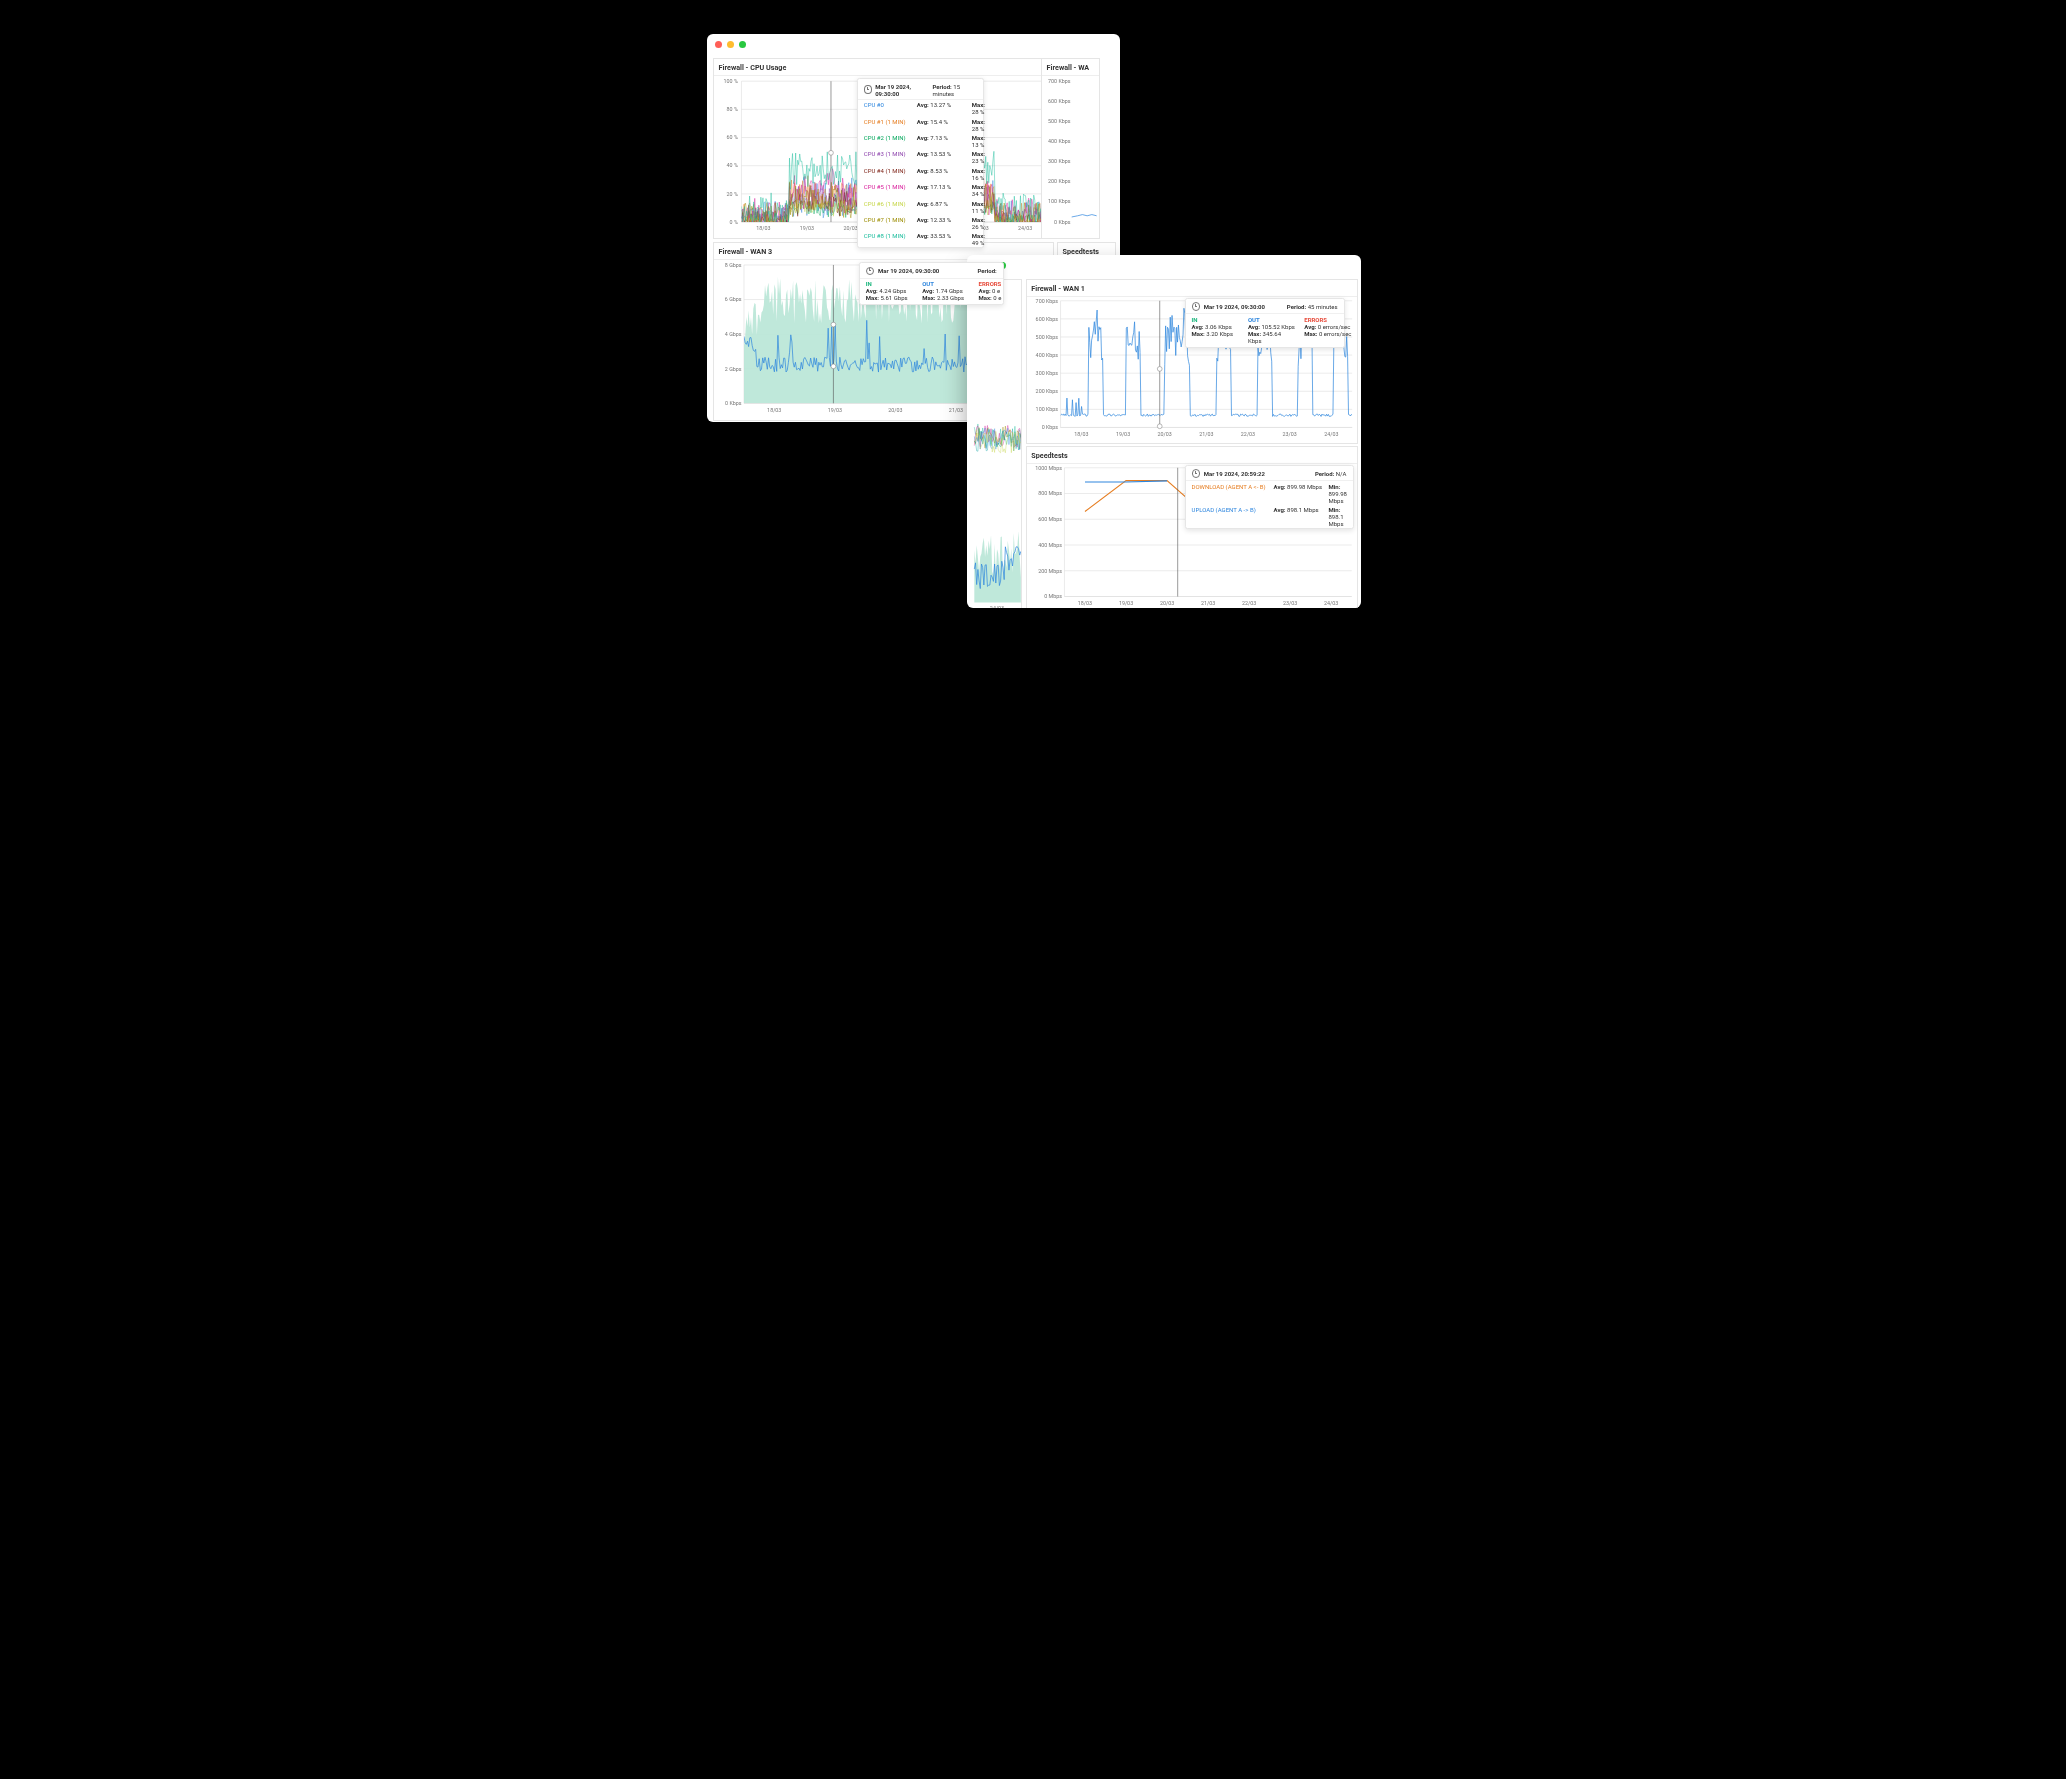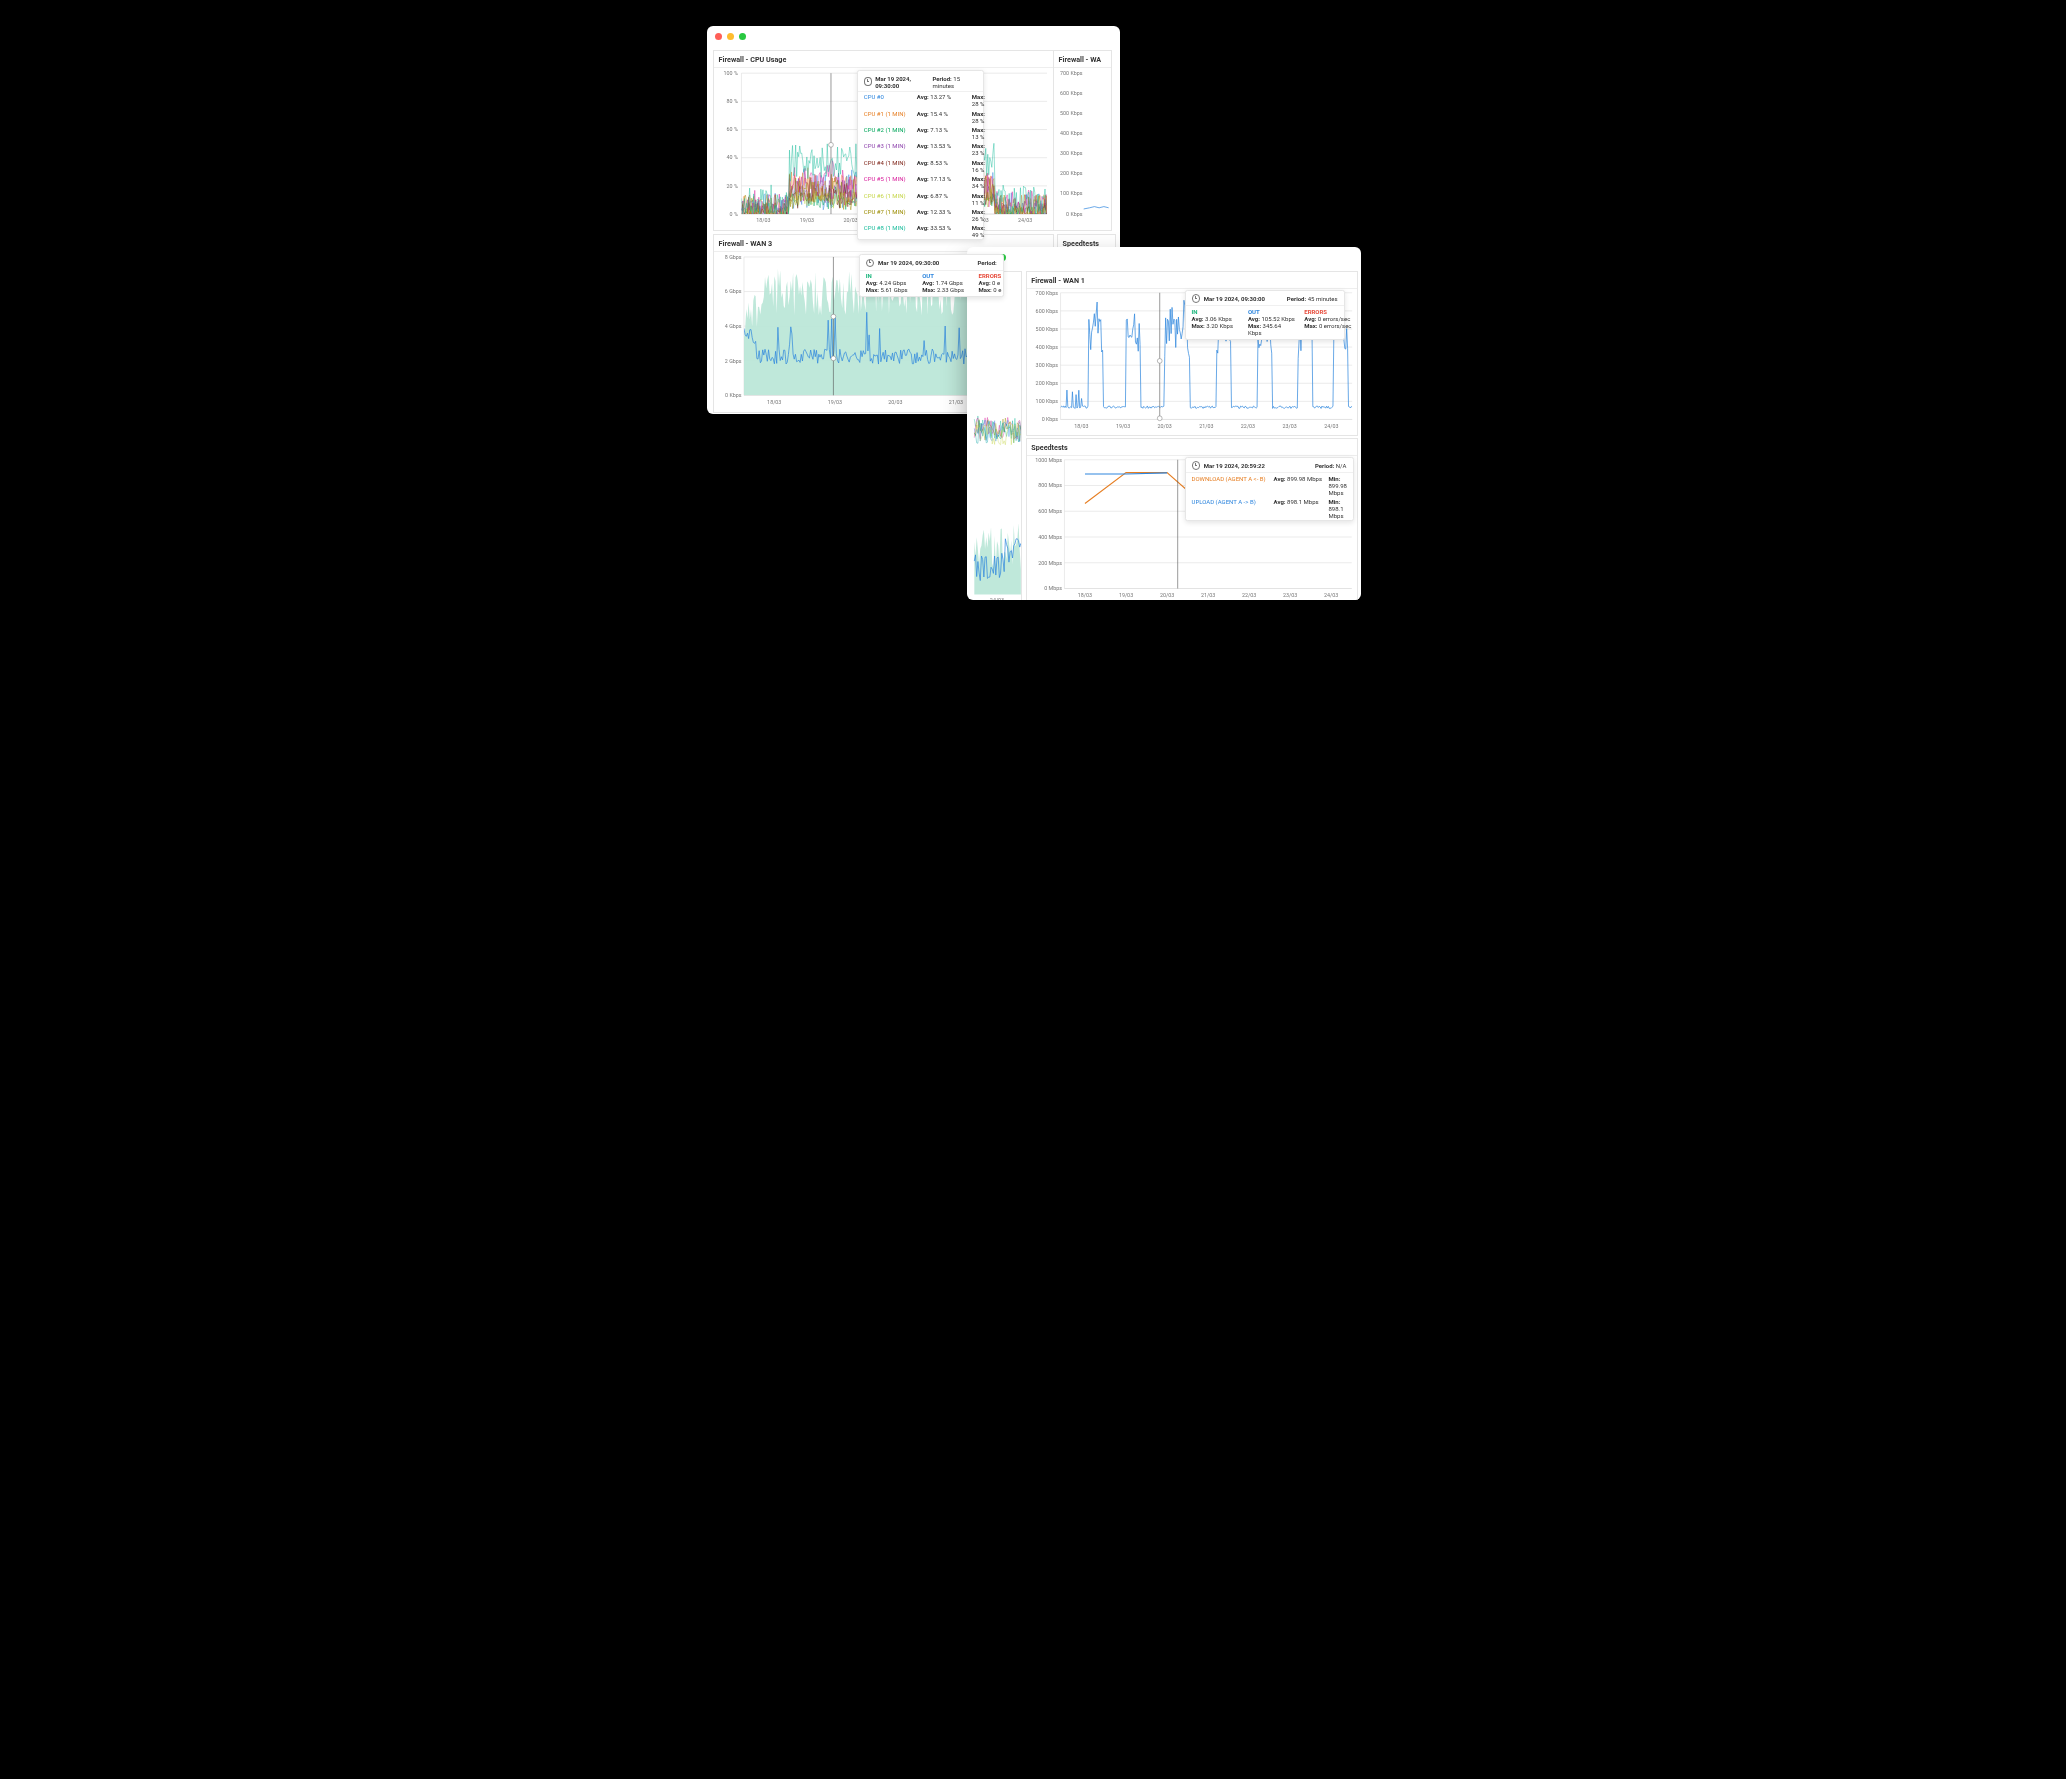--- a/index.html
+++ b/index.html
@@ -1,16 +1,16 @@
 <!DOCTYPE html>
 <html><head>
 <meta charset="utf-8">
 <style>
   html,body{margin:0;padding:0;background:#000;font-family:-apple-system,BlinkMacSystemFont,"Segoe UI",Roboto,Helvetica,Arial,sans-serif;font-size:6.6px;color:#333}
-  .stage{position:relative;width:693px;height:605px;margin:8px auto}
+  .stage{position:relative;width:693px;height:605px;margin:16px auto}
   .window{position:absolute;background:#fff;border-radius:6px;box-shadow:0 12px 24px rgba(0,0,0,.35);overflow:hidden}
   .win1{left:20.3px;top:18px;width:413px;height:388px}
   .win2{left:280px;top:239px;width:394px;height:353px}
   .traffic{display:flex;gap:4.8px;padding:7.2px 8.4px}
   .traffic span{width:7.2px;height:7.2px;border-radius:50%}
   .t-red{background:#ff5f57}
   .t-yel{background:#febc2e}
   .t-grn{background:#28c840}
   .panels{position:absolute;left:6px;right:6px;top:24px;bottom:6px}
   .panel{position:absolute;border:0.6px solid #e5e5e5;background:#fff}
@@ -146,21 +146,21 @@
                 <div class="tt-row">
                   <span class="lab" style="color:#1abc9c">CPU #8 (1 MIN)</span>
                   <span class="avg"><span class="b">Avg:</span> 33.53 %</span>
                   <span><span class="b">Max:</span> 49 %</span>
                 </div>
               </div>
           </div>
         </div>
       </div>
 
-      <div class="panel" style="left:340px;top:0;width:57px;height:179px">
+      <div class="panel" style="left:328px;top:0;width:57px;height:179px">
         <div class="panel-title">Firewall - WA</div>
         <div class="panel-body">
           <svg width="57" height="164" viewBox="0 0 96 274" style="font-size:11px">
             <g class="axis" id="wanside-yticks">
                 <text x="48" y="249" text-anchor="end">0 Kbps</text>
                 <text x="48" y="215.28571428571428" text-anchor="end">100 Kbps</text>
                 <text x="48" y="181.57142857142856" text-anchor="end">200 Kbps</text>
                 <text x="48" y="147.85714285714286" text-anchor="end">300 Kbps</text>
                 <text x="48" y="114.14285714285714" text-anchor="end">400 Kbps</text>
                 <text x="48" y="80.42857142857142" text-anchor="end">500 Kbps</text>

